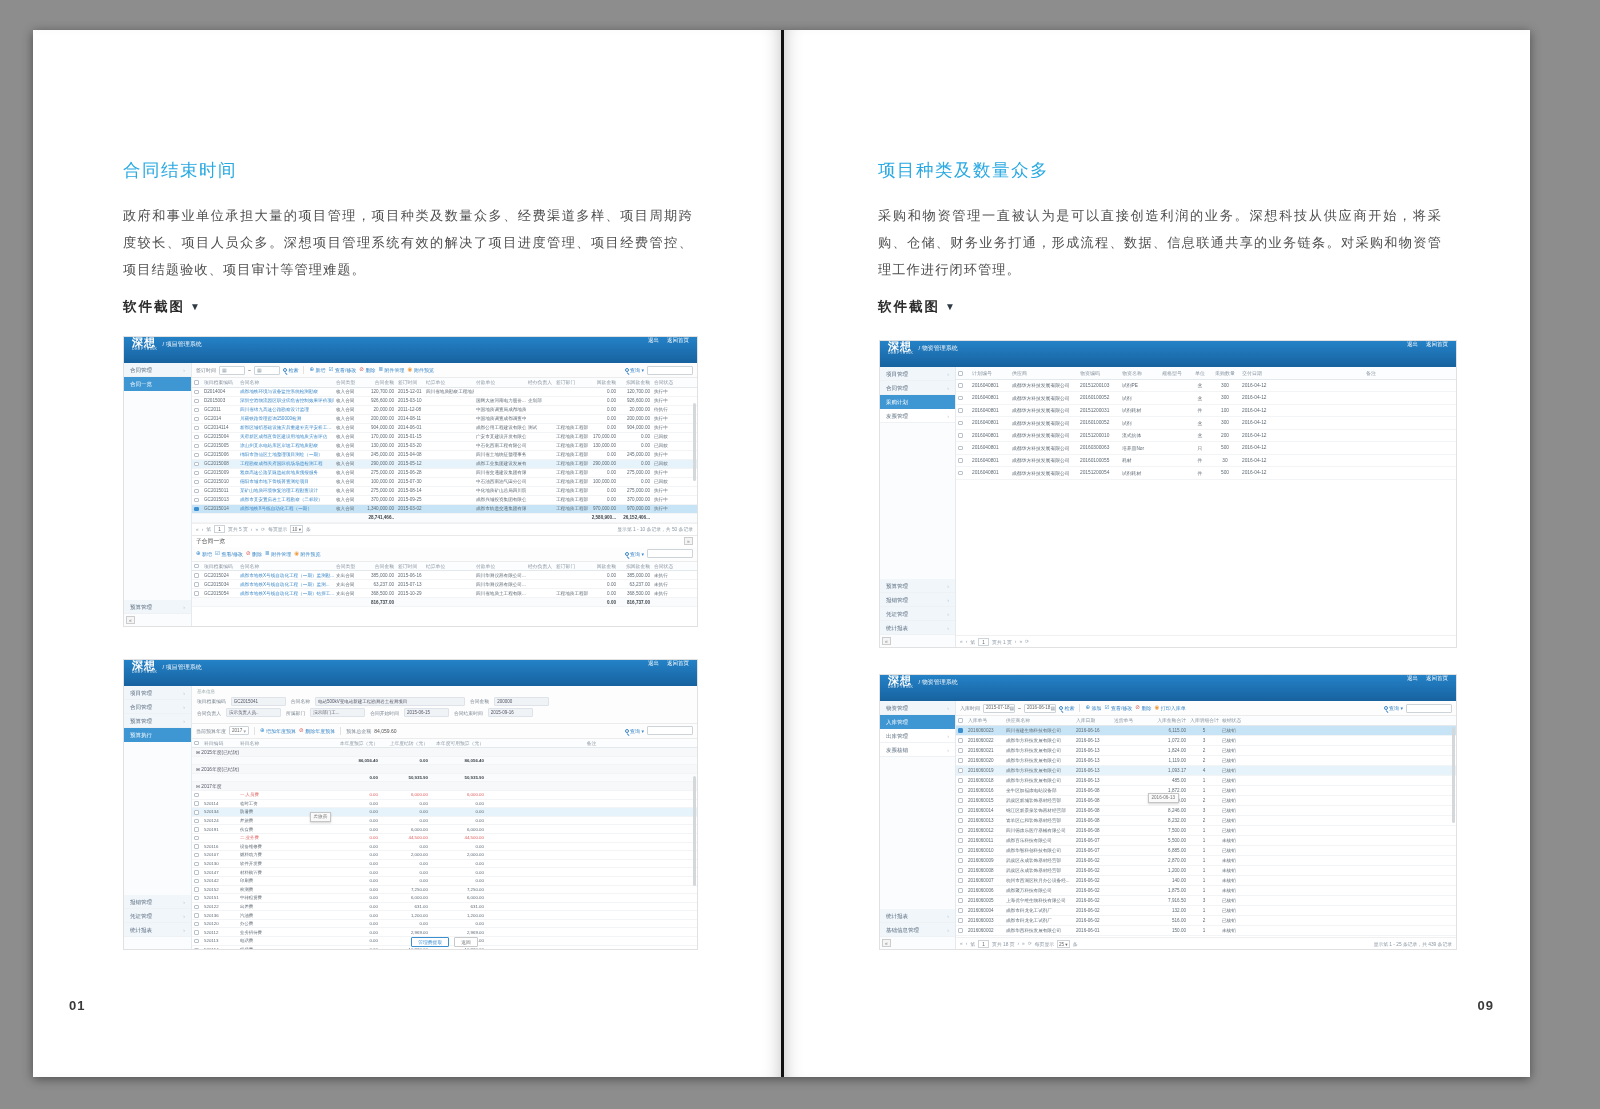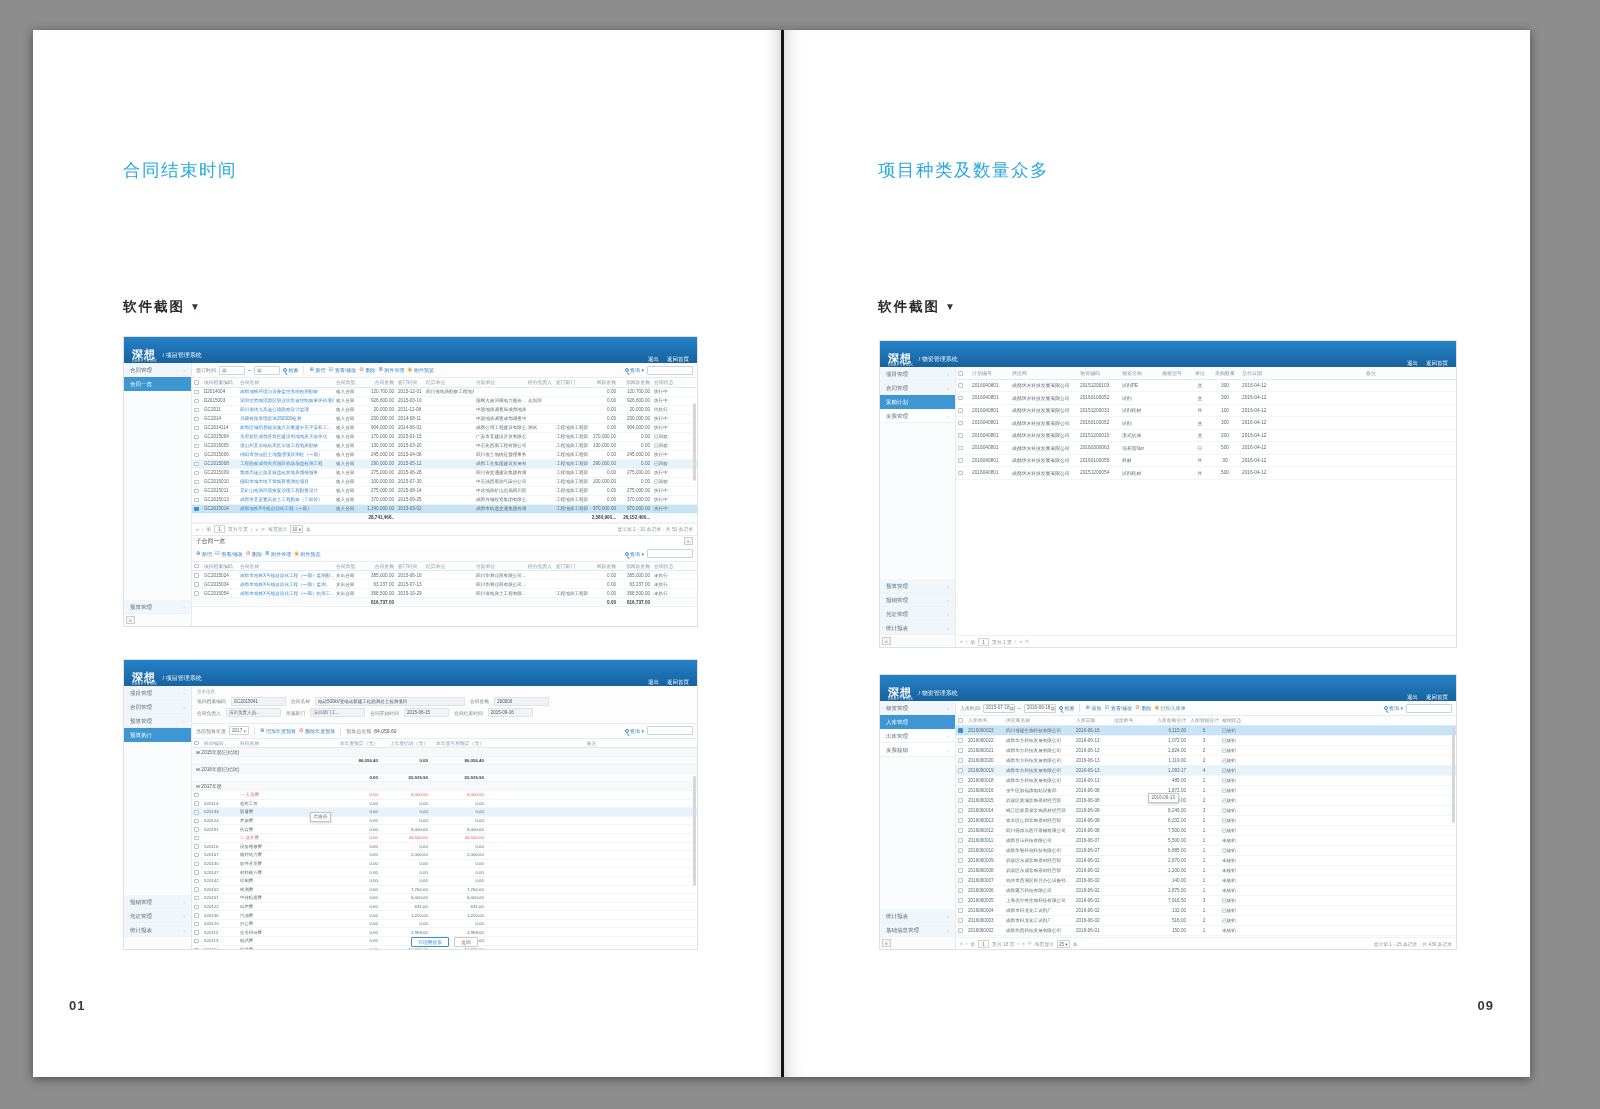--- a/index.html
+++ b/index.html
@@ -10,21 +10,21 @@
 .page{position:absolute;top:0;height:100%}
 .page.left{left:0;width:748px;box-shadow:inset -14px 0 20px -16px rgba(0,0,0,.30)}
 .page.right{left:751px;width:746px;box-shadow:inset 14px 0 20px -16px rgba(0,0,0,.30)}
 .title{position:absolute;font-size:17.5px;color:#29a9e2;letter-spacing:1.5px}
 .para{position:absolute;font-size:13.2px;color:#4f4f4f;line-height:27px;letter-spacing:1.1px;text-align:justify}
 .cap{position:absolute;font-size:13.5px;font-weight:bold;color:#2b2b2b;letter-spacing:2px}
 .cap .tri{font-size:10px;margin-left:5px;color:#2f3a46;vertical-align:1px}
 .pageno{position:absolute;font-size:13px;font-weight:bold;color:#3a3a3a;letter-spacing:1px}
 
 .shot{position:absolute;background:#fff;border:1px solid #e1e1e1;overflow:hidden;font-size:5px;color:#555}
-.shot-header{position:absolute;top:0;left:0;right:0;height:26px;background:linear-gradient(180deg,#2482c7,#17629f);display:flex;align-items:flex-end;justify-content:space-between;padding:0 8px;color:#fff}
+.shot-header{position:absolute;top:0;left:0;right:0;height:26px;background:linear-gradient(180deg,#2482c7,#17629f);display:flex;align-items:flex-start;justify-content:space-between;padding:0 8px;color:#fff}
 .logo-wrap{display:flex;align-items:center}
 .logo-block{display:flex;flex-direction:column;line-height:1}
 .logo{font-size:11px;font-weight:bold;letter-spacing:1px}
 .logo-sub{font-size:3.5px;letter-spacing:.6px;opacity:.85}
 .sys{font-size:6px;margin-left:5px;opacity:.95}
 .hdr-links{display:flex;gap:8px;font-size:5.5px}
 .hdr-links span{cursor:pointer}
 .shot-body{position:absolute;top:26px;left:0;right:0;bottom:0;display:flex}
 .side{width:68px;background:#fbfcfd;border-right:1px solid #e5eaee;position:relative;flex:none}
 .side.wide{width:76px}
@@ -83,20 +83,21 @@
 .fbtn.gray{border-color:#c9c9c9;color:#777}
 .vscroll{position:absolute;right:1px;width:3px;background:#d4d8db;border-radius:2px;z-index:4}
 </style>
 </head>
 <body>
 
 <div class="spread">
 
   <div class="page left">
     <div class="title" style="left:90px;top:128px">合同结束时间</div>
+    <div class="para" style="left:90px;top:172px;width:570px">政府和事业单位承担大量的项目管理，项目种类及数量众多、经费渠道多样、项目周期跨度较长、项目人员众多。深想项目管理系统有效的解决了项目进度管理、项目经费管控、项目结题验收、项目审计等管理难题。</div>
     <div class="cap" style="left:90px;top:268px"><span>软件截图</span><span class="tri">▼</span></div>
 
     <div class="shot" style="left:90px;top:306px;width:575px;height:291px">
       <div class="shot-header">
         <div class="logo-wrap">
           <div class="logo-block">
             <span class="logo">深想</span>
             <span class="logo-sub">DEEPTHINK</span>
           </div>
           <span class="sys">/ 项目管理系统</span>
@@ -916,20 +917,21 @@
       <div class="tip" style="left:186px;top:152px">差旅费</div>
     </div>
 
     <div class="pageno" style="left:36px;top:968px">01</div>
   </div>
 
   <div class="gutter"></div>
 
   <div class="page right">
     <div class="title" style="left:94px;top:128px">项目种类及数量众多</div>
+    <div class="para" style="left:94px;top:172px;width:564px">采购和物资管理一直被认为是可以直接创造利润的业务。深想科技从供应商开始，将采购、仓储、财务业务打通，形成流程、数据、信息联通共享的业务链条。对采购和物资管理工作进行闭环管理。</div>
     <div class="cap" style="left:94px;top:268px"><span>软件截图</span><span class="tri">▼</span></div>
 
     <div class="shot" style="left:95px;top:310px;width:578px;height:308px">
       <div class="shot-header">
         <div class="logo-wrap">
           <div class="logo-block">
             <span class="logo">深想</span>
             <span class="logo-sub">DEEPTHINK</span>
           </div>
           <span class="sys">/ 物资管理系统</span>

